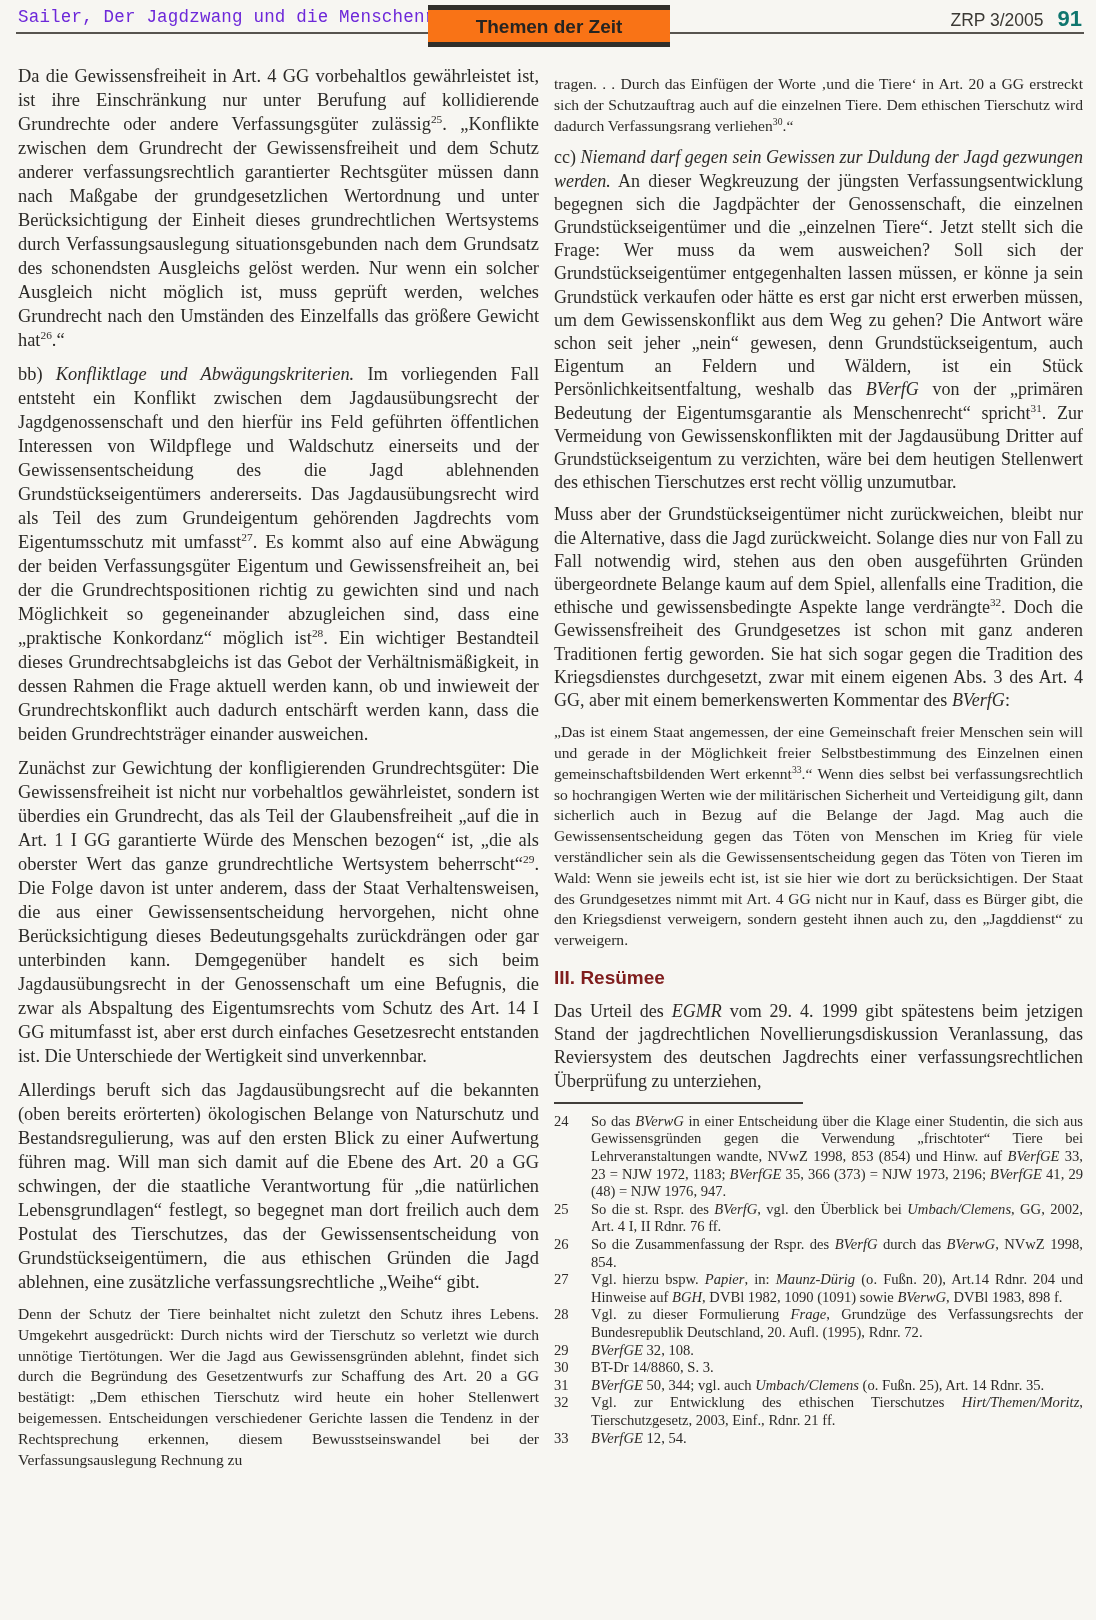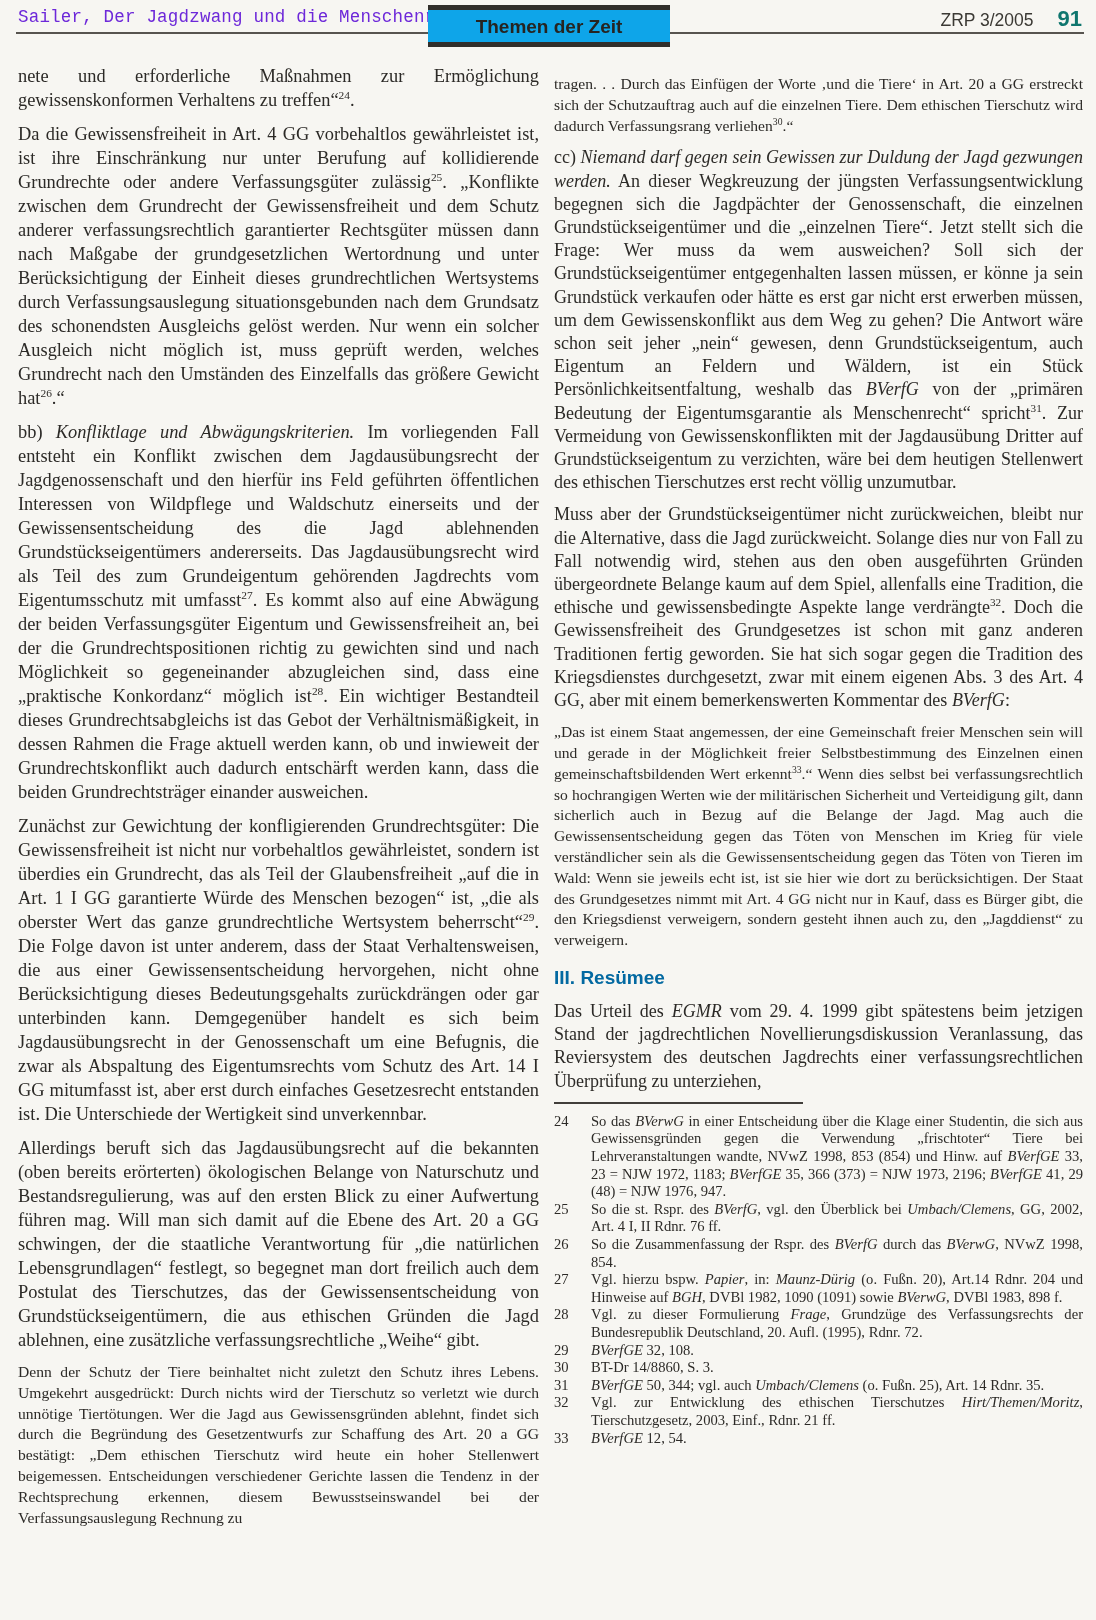--- a/index.html
+++ b/index.html
@@ -20,47 +20,47 @@
   }
   .h-left {
     position: absolute; left: 18px; top: 7px;
     font-family: Liberation Mono, monospace;
     font-size: 17.5px; color: #6d28d9; letter-spacing: .2px;
   }
   .h-center {
     position: absolute; left: 428px; width: 242px; top: 5px;
     padding: 6px 0 4px;
     text-align: center;
-    background: #0ea5e9;
+    background: #f97316;
     border-top: 5px solid #312f2b;
     border-bottom: 5px solid #312f2b;
     font-family: "Liberation Sans", "DejaVu Sans", sans-serif;
     font-weight: 700; font-size: 19px; color: #262421;
   }
   .h-right {
     position: absolute; right: 14px; top: 6px;
     font-family: "Liberation Sans", "DejaVu Sans", sans-serif;
     font-size: 17.5px; color: #3b3934;
-    display: flex; align-items: baseline; gap: 24px;
+    display: flex; align-items: baseline; gap: 14px;
   }
   .h-right .pagenum { font-weight: 700; font-size: 22px; color: #0f766e; }
 
   
   .columns { display: flex; gap: 15px; padding: 6px 13px 0 18px; }
   .col-left  { width: 521px; }
   .col-right { width: 529px; }
 
   .block { text-align: justify; hyphens: auto; }
   .block.body { font-size: 18px; line-height: 23.2px; margin: 0 0 9px; }
   .col-left .block.body { font-size: 18.4px; line-height: 24px; margin: 0 0 10px; }
   .block.small { font-size: 15.6px; line-height: 20.8px; margin: 10px 0 10px; }
   .col-left .block.small { margin-top: 8px; }
   .block.heading {
     font-family: "Liberation Sans", "DejaVu Sans", sans-serif;
-    font-weight: 700; font-size: 19px; color: #0369a1;
+    font-weight: 700; font-size: 19px; color: #7f1d1d;
     text-align: left; margin: 16px 0 11px; hyphens: none;
   }
   sup { font-size: .62em; line-height: 0; }
   i { font-style: italic; }
 
   
   .footnotes { margin-top: 2px; }
   .fn-rule { width: 249px; border-top: 2.5px solid #413e3a; margin: 6px 0 9px; }
   .fn {
     display: flex;
@@ -82,21 +82,20 @@
     <div class="h-right">
       <span>ZRP 3/2005</span>
       <span class="pagenum">91</span>
     </div>
   </header>
 
   <main class="columns">
 
     <section class="col-left">
 
-        <div class="block body">nete und erforderliche Maßnahmen zur Ermöglichung gewissenskonformen Verhaltens zu treffen“<sup>24</sup>.</div>
 
         <div class="block body">Da die Gewissensfreiheit in Art. 4 GG vorbehaltlos gewährleistet ist, ist ihre Einschränkung nur unter Berufung auf kollidierende Grundrechte oder andere Verfassungsgüter zulässig<sup>25</sup>. „Konflikte zwischen dem Grundrecht der Gewissensfreiheit und dem Schutz anderer verfassungsrechtlich garantierter Rechtsgüter müssen dann nach Maßgabe der grundgesetzlichen Wertordnung und unter Berücksichtigung der Einheit dieses grundrechtlichen Wertsystems durch Verfassungsauslegung situationsgebunden nach dem Grundsatz des schonendsten Ausgleichs gelöst werden. Nur wenn ein solcher Ausgleich nicht möglich ist, muss geprüft werden, welches Grundrecht nach den Umständen des Einzelfalls das größere Gewicht hat<sup>26</sup>.“</div>
 
         <div class="block body">bb) <i>Konfliktlage und Abwägungskriterien.</i> Im vorliegenden Fall entsteht ein Konflikt zwischen dem Jagdausübungsrecht der Jagdgenossenschaft und den hierfür ins Feld geführten öffentlichen Interessen von Wildpflege und Waldschutz einerseits und der Gewissensentscheidung des die Jagd ablehnenden Grundstückseigentümers andererseits. Das Jagdausübungsrecht wird als Teil des zum Grundeigentum gehörenden Jagdrechts vom Eigentumsschutz mit umfasst<sup>27</sup>. Es kommt also auf eine Abwägung der beiden Verfassungsgüter Eigentum und Gewissensfreiheit an, bei der die Grundrechtspositionen richtig zu gewichten sind und nach Möglichkeit so gegeneinander abzugleichen sind, dass eine „praktische Konkordanz“ möglich ist<sup>28</sup>. Ein wichtiger Bestandteil dieses Grundrechtsabgleichs ist das Gebot der Verhältnismäßigkeit, in dessen Rahmen die Frage aktuell werden kann, ob und inwieweit der Grundrechtskonflikt auch dadurch entschärft werden kann, dass die beiden Grundrechtsträger einander ausweichen.</div>
 
         <div class="block body">Zunächst zur Gewichtung der konfligierenden Grundrechtsgüter: Die Gewissensfreiheit ist nicht nur vorbehaltlos gewährleistet, sondern ist überdies ein Grundrecht, das als Teil der Glaubensfreiheit „auf die in Art. 1 I GG garantierte Würde des Menschen bezogen“ ist, „die als oberster Wert das ganze grundrechtliche Wertsystem beherrscht“<sup>29</sup>. Die Folge davon ist unter anderem, dass der Staat Verhaltensweisen, die aus einer Gewissensentscheidung hervorgehen, nicht ohne Berücksichtigung dieses Bedeutungsgehalts zurückdrängen oder gar unterbinden kann. Demgegenüber handelt es sich beim Jagdausübungsrecht in der Genossenschaft um eine Befugnis, die zwar als Abspaltung des Eigentumsrechts vom Schutz des Art. 14 I GG mitumfasst ist, aber erst durch einfaches Gesetzesrecht entstanden ist. Die Unterschiede der Wertigkeit sind unverkennbar.</div>
 
         <div class="block body">Allerdings beruft sich das Jagdausübungsrecht auf die bekannten (oben bereits erörterten) ökologischen Belange von Naturschutz und Bestandsregulierung, was auf den ersten Blick zu einer Aufwertung führen mag. Will man sich damit auf die Ebene des Art. 20 a GG schwingen, der die staatliche Verantwortung für „die natürlichen Lebensgrundlagen“ festlegt, so begegnet man dort freilich auch dem Postulat des Tierschutzes, das der Gewissensentscheidung von Grundstückseigentümern, die aus ethischen Gründen die Jagd ablehnen, eine zusätzliche verfassungsrechtliche „Weihe“ gibt.</div>
 
         <div class="block small">Denn der Schutz der Tiere beinhaltet nicht zuletzt den Schutz ihres Lebens. Umgekehrt ausgedrückt: Durch nichts wird der Tierschutz so verletzt wie durch unnötige Tiertötungen. Wer die Jagd aus Gewissensgründen ablehnt, findet sich durch die Begründung des Gesetzentwurfs zur Schaffung des Art. 20 a GG bestätigt: „Dem ethischen Tierschutz wird heute ein hoher Stellenwert beigemessen. Entscheidungen verschiedener Gerichte lassen die Tendenz in der Rechtsprechung erkennen, diesem Bewusstseinswandel bei der Verfassungsauslegung Rechnung zu</div>

